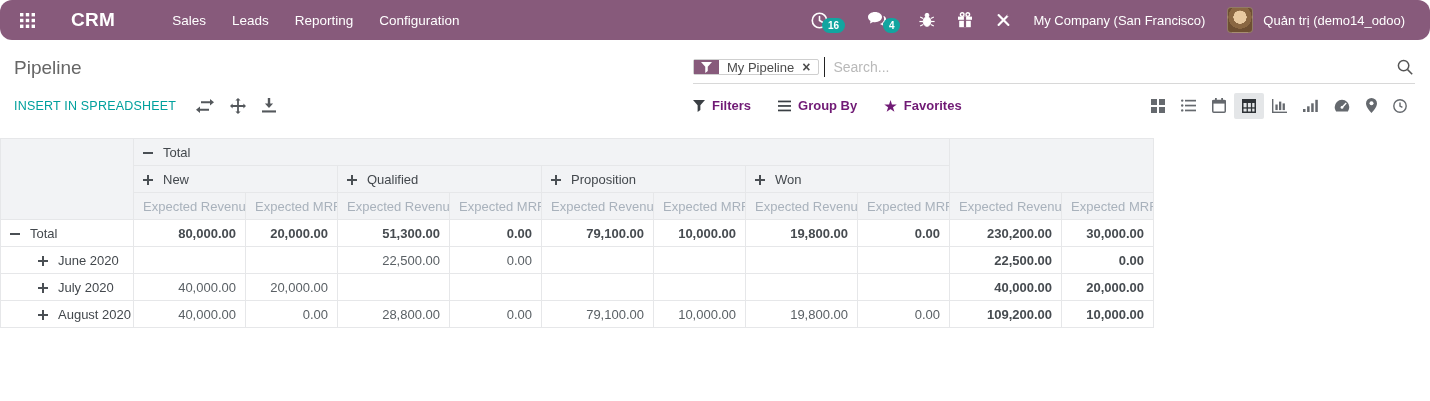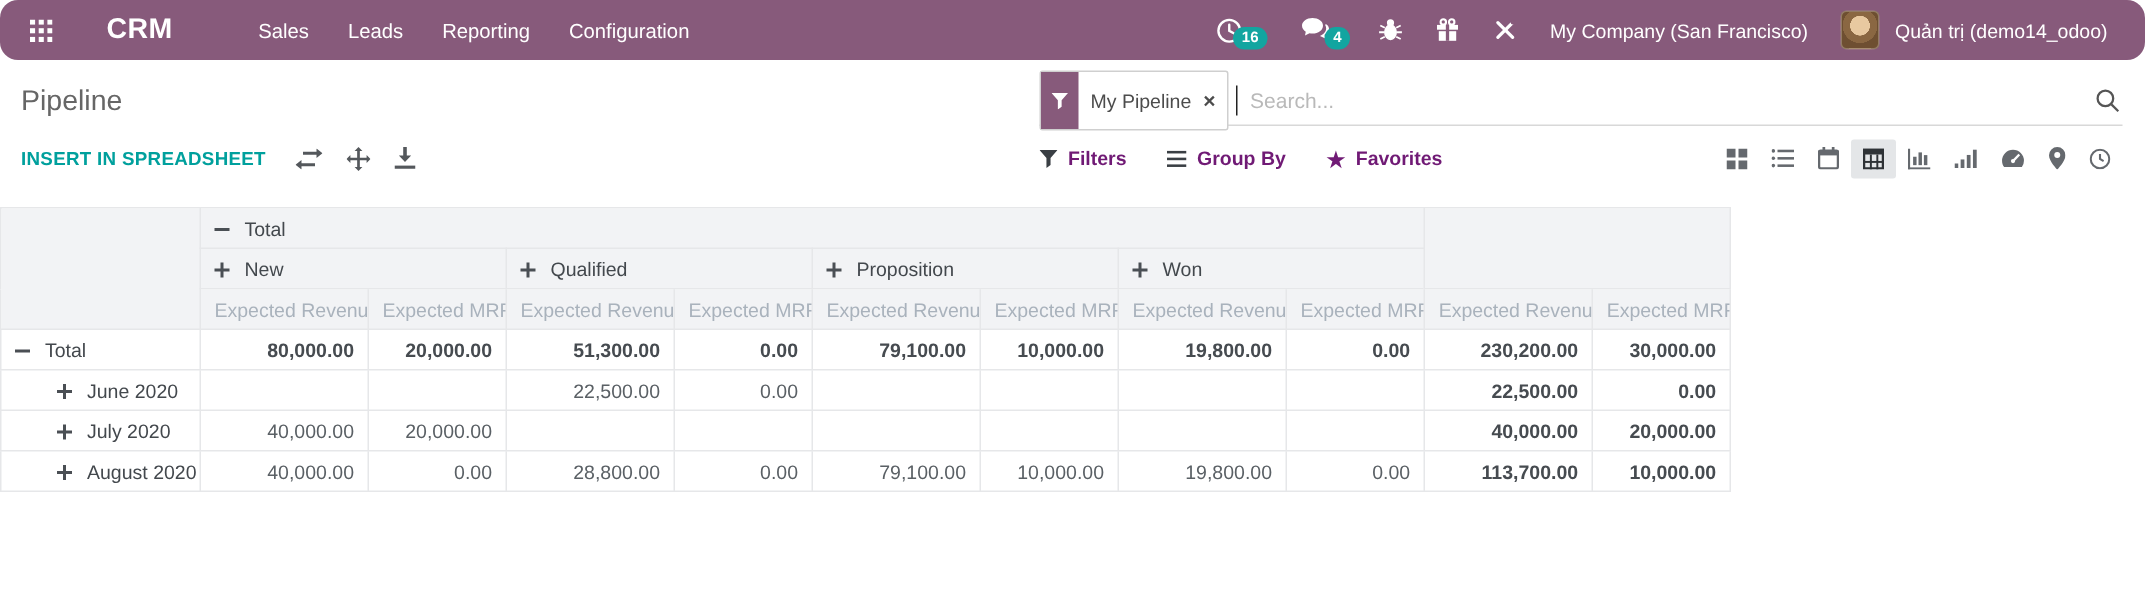--- a/index.html
+++ b/index.html
@@ -31,37 +31,37 @@
     border:1px solid rgba(255,255,255,.25);
   }
 
   
   .control-panel { display:grid; grid-template-columns:1fr 722px; padding:0 15px 0 14px; }
   .page-title { font-size:19px; color:#666; padding:15px 0 4px; align-self:center; }
   .searchbar {
     display:flex; align-items:center; height:33px; margin-top:11px;
     border-bottom:1px solid #d8d8d8; position:relative;
   }
-  .facet { display:flex; align-items:stretch; height:40px; border:1px solid #cfcfcf; border-radius:2px; background:#fff; }
+  .facet { display:flex; align-items:stretch; height:16px; border:1px solid #cfcfcf; border-radius:2px; background:#fff; }
   .facet-icon { background:#875A7B; width:25px; display:flex; align-items:center; justify-content:center; }
   .facet-body { display:flex; align-items:center; gap:8px; padding:0 8px; font-size:13px; color:#4c4c4c; }
   .facet-remove { font-weight:bold; color:#4c4c4c; font-size:14px; line-height:1; cursor:pointer; }
   .text-caret { width:1px; height:20px; background:#222; margin-left:5px; }
   .search-input { flex:1; border:none; outline:none; font-size:14px; color:#333; padding:0 8px; font-family:"Liberation Sans",sans-serif; background:transparent; }
   .search-input::placeholder { color:#b9b9b9; }
   .search-glass { margin-right:2px; display:flex; align-items:center; cursor:pointer; }
 
   .toolbar { display:flex; align-items:center; gap:20px; padding:10px 0 14px; }
   .btn-measures {
     background:#00A09D; border:none; color:#fff; font-weight:bold; font-size:12px;
     padding:9px 12px; border-radius:3px; display:flex; align-items:center; gap:9px;
     cursor:pointer; letter-spacing:.3px; font-family:"Liberation Sans",sans-serif;
   }
   .caret-down { width:0; height:0; border:4px solid transparent; border-top-color:#fff; margin-top:4px; }
-  .link-insert { color:#00A09D; font-weight:bold; font-size:12.5px; letter-spacing:.2px; cursor:pointer; }
+  .link-insert { color:#00A09D; font-weight:normal; font-size:12.5px; letter-spacing:.2px; cursor:pointer; }
   .tool-icon { display:flex; align-items:center; cursor:pointer; color:#54585c; }
   .tool-icon + .tool-icon { margin-left:-4px; }
 
   .filterbar { display:flex; align-items:center; padding:8px 0 12px; }
   .filter-item { display:flex; align-items:center; gap:7px; font-size:13px; font-weight:bold; color:#701a75; cursor:pointer; margin-right:27px; }
   .star-glyph { font-size:14px; line-height:1; }
   .view-switcher { margin-left:auto; display:flex; align-items:center; }
   .view-btn { padding:6px 8px; color:#65696e; border-radius:2px; display:flex; align-items:center; cursor:pointer; }
   .view-btn.active { background:#e4e6e8; color:#2e3236; }
 
@@ -390,18 +390,18 @@
         <tr>
           <th class="rowhdr ind1"><span class="pm plus"></span>August 2020</th>
           <td>40,000.00</td>
           <td>0.00</td>
           <td>28,800.00</td>
           <td>0.00</td>
           <td>79,100.00</td>
           <td>10,000.00</td>
           <td>19,800.00</td>
           <td>0.00</td>
-          <td class="boldcol">113,700.00</td>
+          <td class="boldcol">109,200.00</td>
           <td class="boldcol">10,000.00</td>
         </tr>
       </tbody>
     </table>
 </div>
 
 </body></html>

